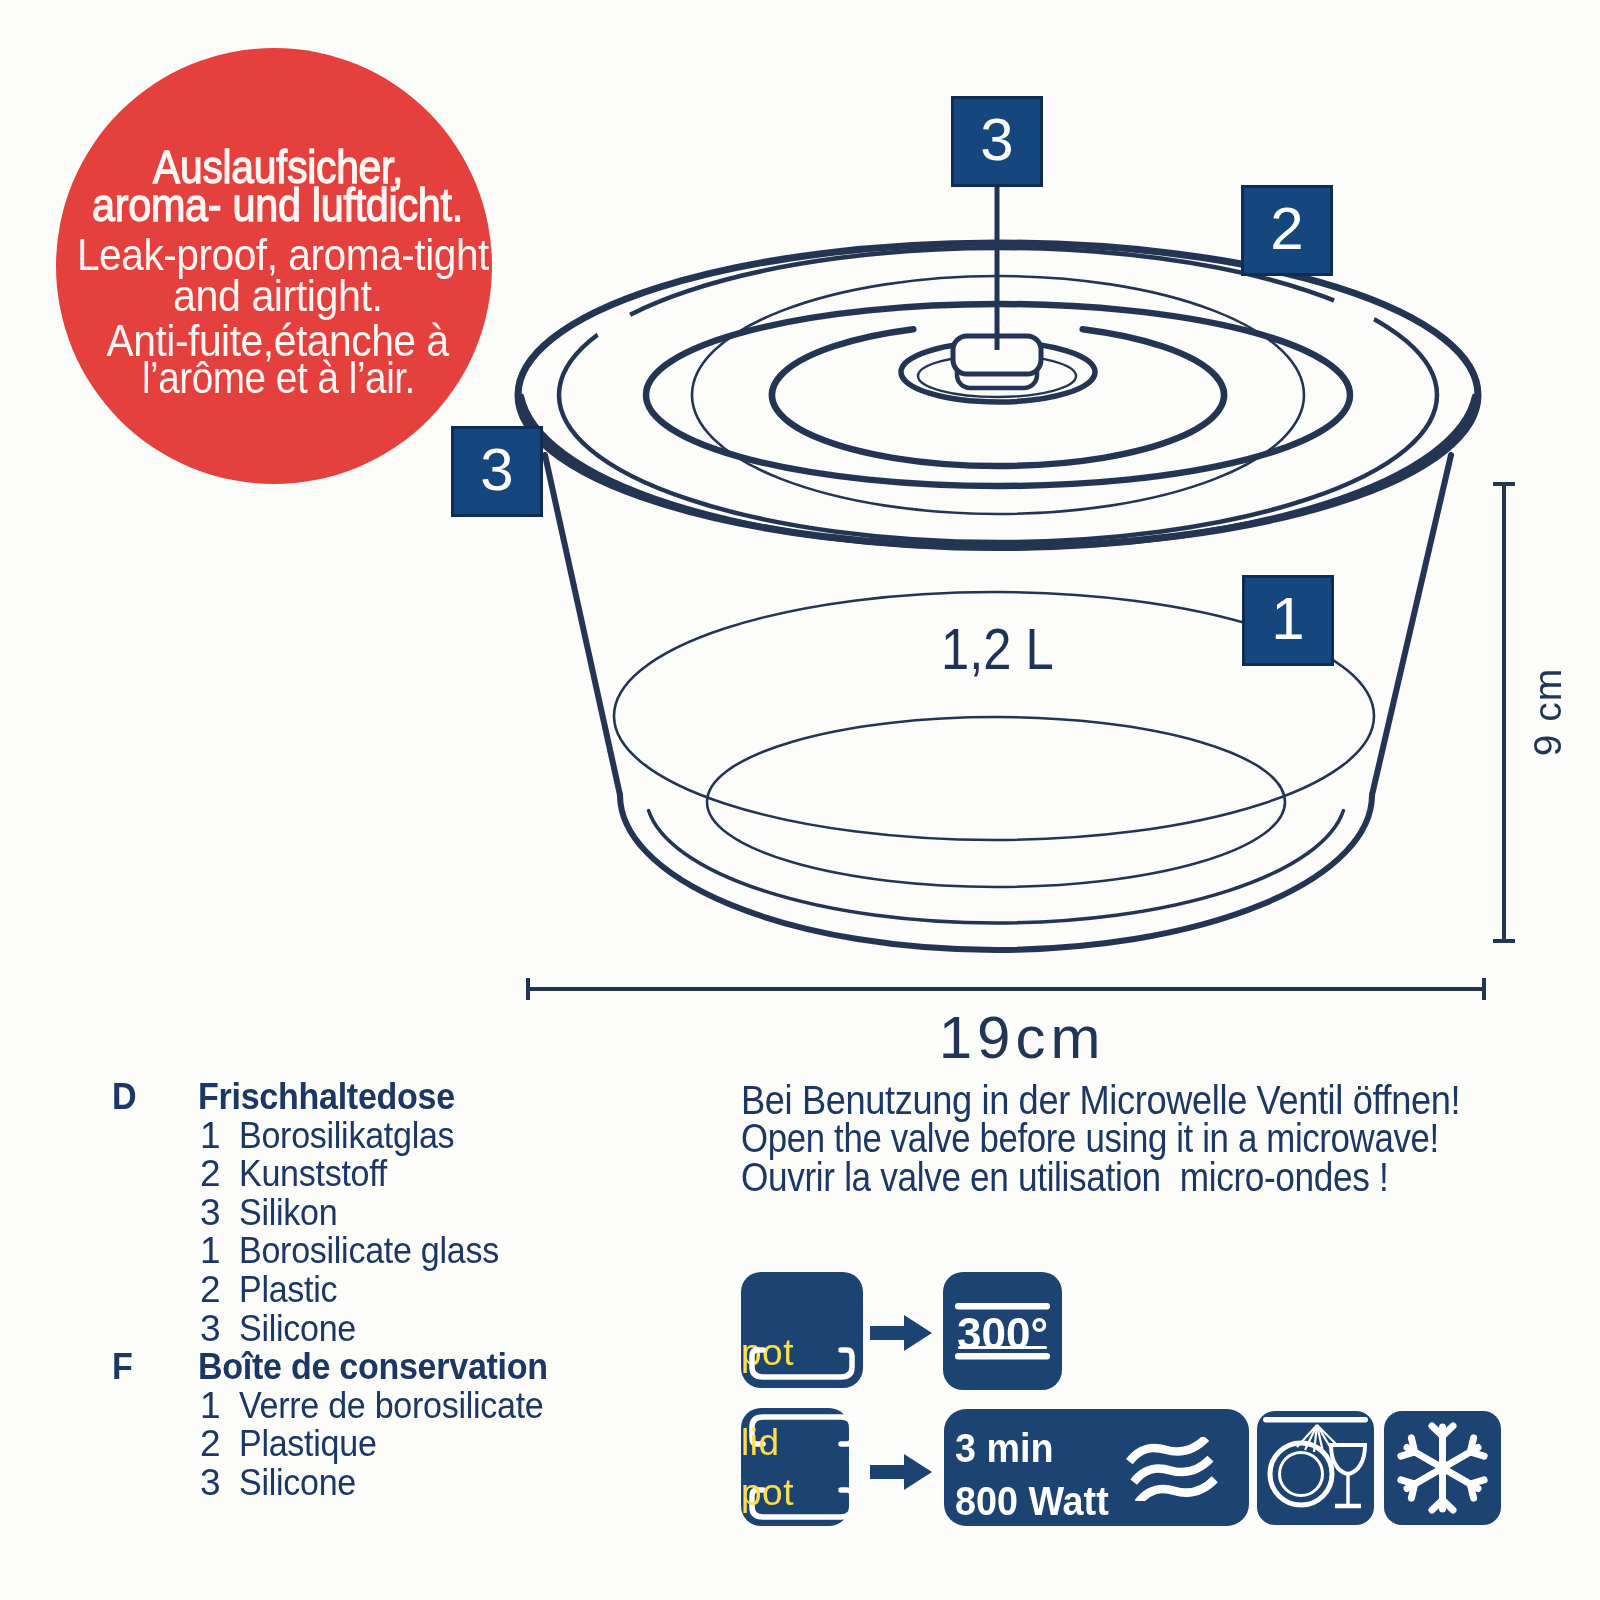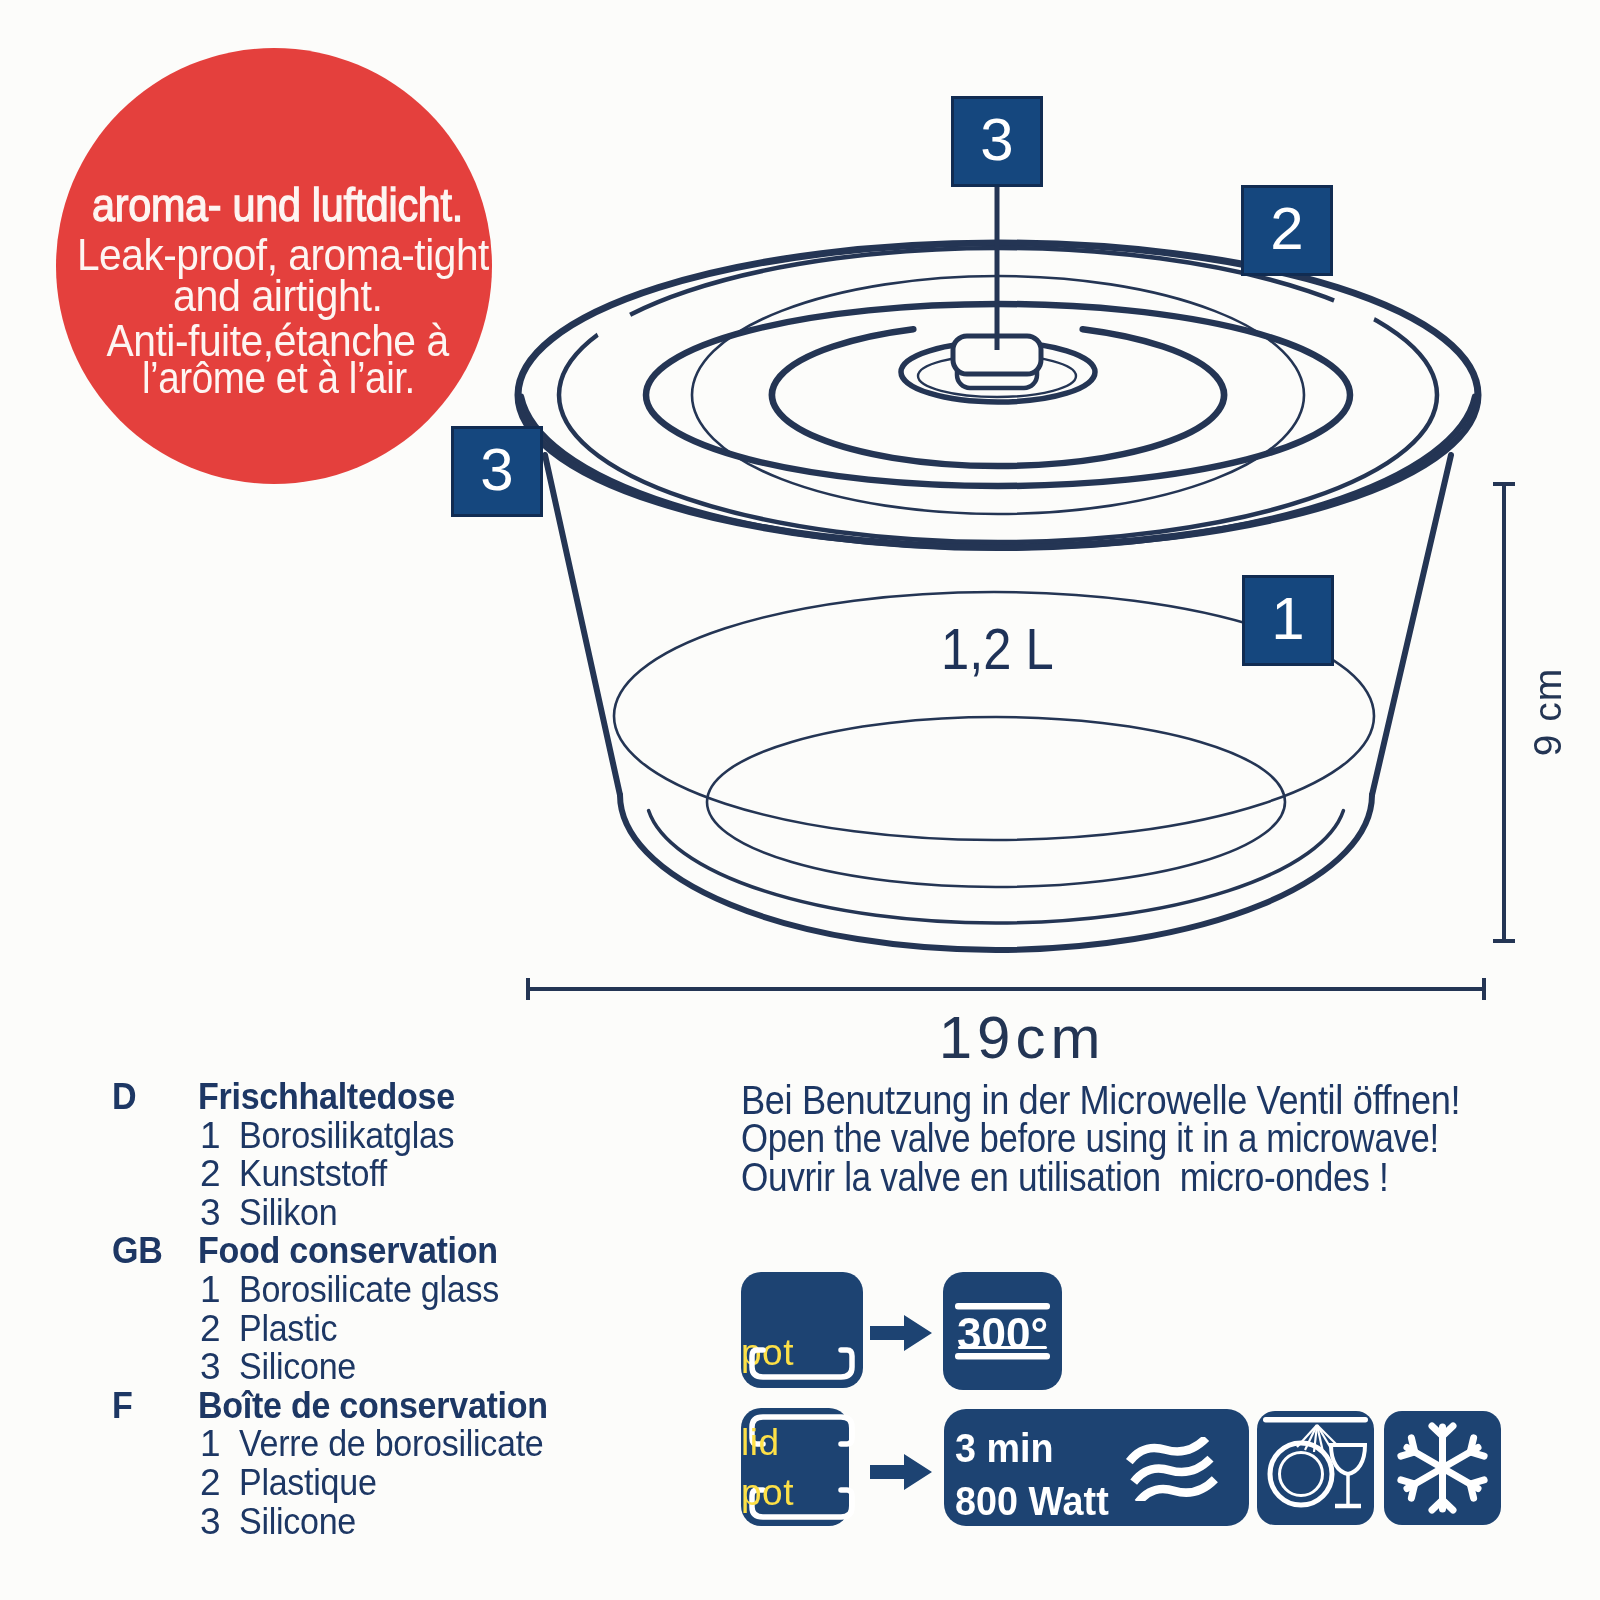--- a/index.html
+++ b/index.html
@@ -99,20 +99,21 @@
     <line x1="528" y1="989" x2="1484" y2="989"></line>
     <line x1="528" y1="978" x2="528" y2="1000"></line>
     <line x1="1484" y1="978" x2="1484" y2="1000"></line>
     <line x1="1504" y1="484" x2="1504" y2="941"></line>
     <line x1="1493" y1="484" x2="1515" y2="484"></line>
     <line x1="1493" y1="941" x2="1515" y2="941"></line>
   </g>
 </svg>
 
 <div id="badge" class="abs">
+  <div class="bl de" style="top:96px;"><span class="sqz" style="transform:scaleX(.886);">Auslaufsicher,</span></div>
   <div class="bl de" style="top:134px;"><span class="sqz" style="transform:scaleX(.898);">aroma- und luftdicht.</span></div>
   <div class="bl enfr" style="top:185px;"><span class="sqz" style="transform:scaleX(.924);">Leak-proof, aroma-tight</span></div>
   <div class="bl enfr" style="top:226px;"><span class="sqz" style="transform:scaleX(.937);">and airtight.</span></div>
   <div class="bl enfr" style="top:271px;"><span class="sqz" style="transform:scaleX(.927);">Anti-fuite,étanche à</span></div>
   <div class="bl enfr" style="top:308px;"><span class="sqz" style="transform:scaleX(.878);">l’arôme et à l’air.</span></div>
 </div>
 
 <div class="abs callout" style="left:951px;top:96px;">3</div>
 <div class="abs callout" style="left:1241px;top:185px;">2</div>
 <div class="abs callout" style="left:451px;top:426px;">3</div>
@@ -132,24 +133,20 @@
       <span class="lab">Borosilikatglas</span>
     </div>
   <div class="lg-item">
       <span class="num">2</span>
       <span class="lab">Kunststoff</span>
     </div>
   <div class="lg-item">
       <span class="num">3</span>
       <span class="lab">Silikon</span>
     </div>
-  <div class="lg-head">
-    <span class="code">GB</span>
-    <span class="title">Food conservation</span>
-  </div>
   <div class="lg-item">
       <span class="num">1</span>
       <span class="lab">Borosilicate glass</span>
     </div>
   <div class="lg-item">
       <span class="num">2</span>
       <span class="lab">Plastic</span>
     </div>
   <div class="lg-item">
       <span class="num">3</span>

